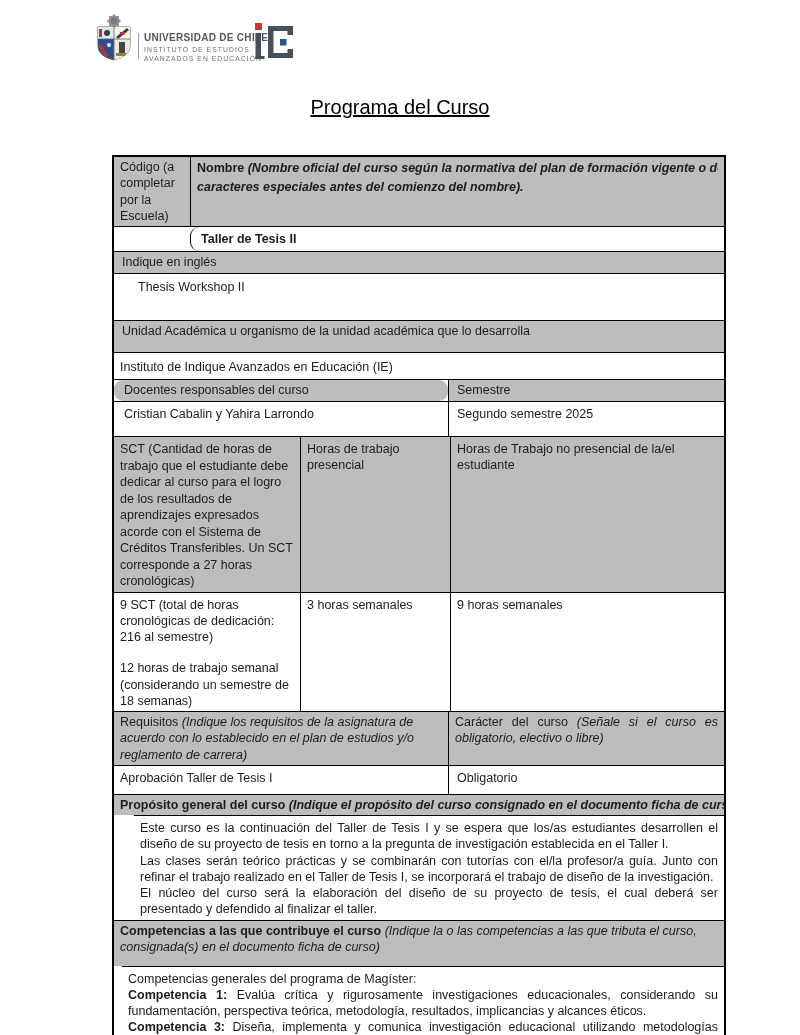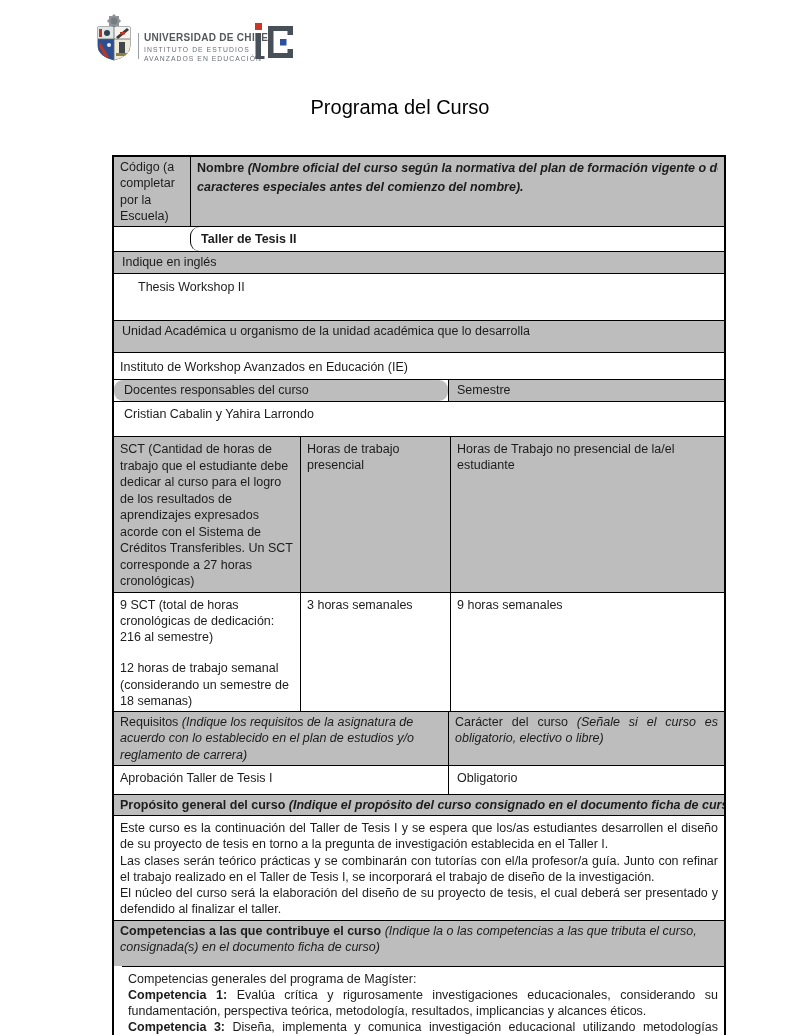--- a/index.html
+++ b/index.html
@@ -13,21 +13,21 @@
   .logo{position:absolute;left:97px;top:13px;height:52px;}
   .logo-shield{position:absolute;left:0;top:0;}
   .logo-divider{position:absolute;left:41px;top:20px;width:1px;height:26px;background:#9aa0a5;}
   .logo-textblock{position:absolute;left:47px;top:19px;white-space:nowrap;}
   .lt1{font-size:10px;font-weight:bold;color:#54585c;letter-spacing:.3px;}
   .lt2{font-size:6.8px;color:#6a7075;letter-spacing:1.05px;margin-top:2.5px;}
   .ie-mark{position:absolute;left:156px;top:9px;}
 
   
   .title{position:absolute;left:0;top:96px;width:100%;text-align:center;
-    font-size:20px;font-weight:400;color:#000;margin:0;}
+    font-size:20px;font-weight:400;color:#000;margin:0;text-decoration:underline;}
 
   
   .ctable{position:absolute;left:112px;top:155px;width:614px;box-sizing:border-box;
     border:2px solid #000;background:#fff;font-size:12.5px;line-height:1.3;}
   .row{display:flex;border-top:1px solid #000;box-sizing:border-box;}
   .row:first-child{border-top:none;}
   .cell{box-sizing:border-box;padding:2px 6px;min-width:0;}
   .cell + .cell{border-left:1px solid #000;}
   .gray .cell{background:#bdbdbd;}
   .w76{width:76px;flex:none;}
@@ -41,21 +41,21 @@
   .clip{white-space:nowrap;overflow:hidden;}
   .just{text-align:justify;}
   .cell p{margin:0;}
   .gap-top{margin-top:15px !important;}
   .lh-tall{line-height:1.55;}
   .lh-sct{line-height:1.32;}
 
   .h63{min-height:63px;} .h25{min-height:25px;} .h22{min-height:22px;}
   .h27{min-height:27px;} .h32{min-height:32px;margin-top:20px;} .h35{min-height:35px;}
   .h143{min-height:143px;} .h89{min-height:89px;} .h44{min-height:44px;}
-  .h29{min-height:29px;} .h20{min-height:20px;} .h90{min-height:90px;}
+  .h29{min-height:29px;} .h20{min-height:20px;} .h90{min-height:90px;margin-left:20px;}
   .h46{min-height:46px;} .h96{min-height:96px;margin-left:8px;}
 
   .pl10{padding-left:10px;border-radius:9px;} .pl24{padding-left:24px;} .pl8{padding-left:8px;}
   .pt4{padding-top:4px;} .pt5{padding-top:5px;} .pt6{padding-top:6px;}
 </style>
 </head>
 <body>
 
 <div class="page">
 
@@ -131,30 +131,31 @@
 
     <div class="row h27">
       <div class="cell flex1 pl24 pt5">Thesis Workshop II</div>
     </div>
 
     <div class="row gray h32">
       <div class="cell flex1 pl8">Unidad Académica u organismo de la unidad académica que lo desarrolla</div>
     </div>
 
     <div class="row h27">
-      <div class="cell flex1 pt6">Instituto de Workshop Avanzados en Educación (IE)</div>
+      <div class="cell flex1 pt6">Instituto de Indique Avanzados en Educación (IE)</div>
     </div>
 
     <div class="row gray h22">
       <div class="cell w334 pl10">Docentes responsables del curso</div>
       <div class="cell flex1 pl8">Semestre</div>
     </div>
 
     <div class="row h35">
       <div class="cell w334 pl10 pt4">Cristian Cabalin y Yahira Larrondo</div>
+      <div class="cell flex1 pl8 pt4">Segundo semestre 2025</div>
     </div>
 
     <div class="row gray h143">
       <div class="cell w186 lh-sct pt4">SCT (Cantidad de horas de trabajo que el estudiante debe dedicar al curso para el logro de los resultados de aprendizajes expresados acorde con el Sistema de Créditos Transferibles. Un SCT corresponde a 27 horas cronológicas)</div>
       <div class="cell w150 pt4">Horas de trabajo presencial</div>
       <div class="cell flex1 pt4">Horas de Trabajo no presencial de la/el estudiante</div>
     </div>
 
     <div class="row h89">
       <div class="cell w186 pt4">

